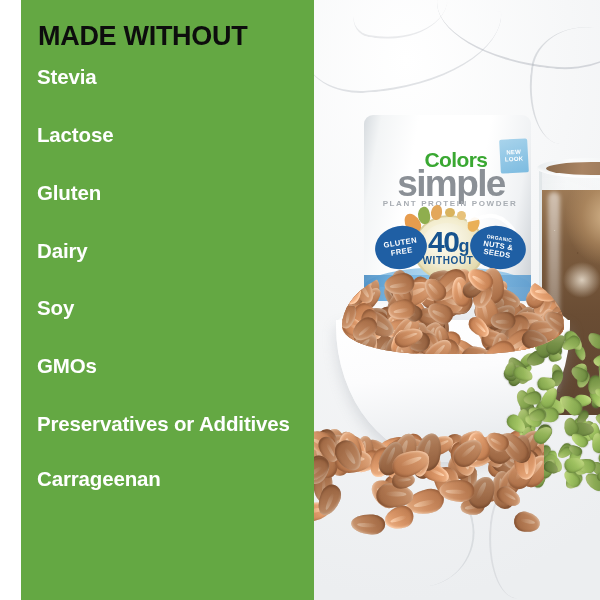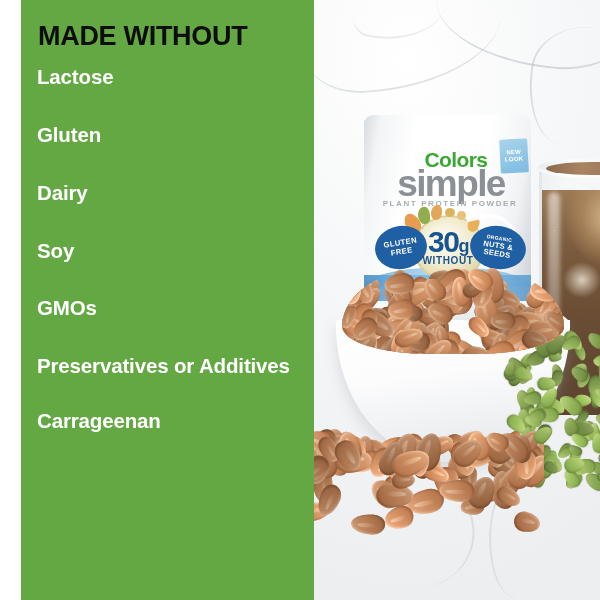--- a/index.html
+++ b/index.html
@@ -309,20 +309,21 @@
 </style>
 </head>
 <body>
 
 <div class="poster">
 
   <section class="green-panel">
     <h1 class="headline">MADE WITHOUT</h1>
 
     <ul class="exclusion-list">
+      <li class="exclusion-item">Stevia</li>
       <li class="exclusion-item">Lactose</li>
       <li class="exclusion-item">Gluten</li>
       <li class="exclusion-item">Dairy</li>
       <li class="exclusion-item">Soy</li>
       <li class="exclusion-item">GMOs</li>
       <li class="exclusion-item two-line">Preservatives or Additives</li>
       <li class="exclusion-item">Carrageenan</li>
     </ul>
   </section>
 
@@ -381,21 +382,21 @@
 
       <div class="badge nuts">
         <span>
           <span class="tiny">ORGANIC</span>
           <span>NUTS &amp;</span><br>
           <span>SEEDS</span>
         </span>
       </div>
 
       <div class="protein-num">
-        <span>30</span><span class="gsmall">g</span>
+        <span>40</span><span class="gsmall">g</span>
       </div>
       <div class="protein-word">WITHOUT</div>
     </div>
 
     <div class="seed-pile">
         <div class="pumpkin-seed" style="width: 11.3797px; height: 18.1261px; left: 63.9038px; top: 101.392px; transform: rotate(299.456deg); filter: brightness(1.13); z-index: 18;"></div>
         <div class="pumpkin-seed" style="width: 10.2259px; height: 14.2701px; left: 27.8246px; top: 2.32571px; transform: rotate(96.3321deg); filter: brightness(0.9); z-index: 19;"></div>
         <div class="pumpkin-seed" style="width: 14.4388px; height: 22.2177px; left: 37.2076px; top: 64.8908px; transform: rotate(114.693deg); filter: brightness(1.1); z-index: 9;"></div>
         <div class="pumpkin-seed" style="width: 11.5202px; height: 17.5885px; left: 89.6379px; top: 85.5017px; transform: rotate(323.384deg); filter: brightness(0.96); z-index: 9;"></div>
         <div class="pumpkin-seed" style="width: 14.7659px; height: 21.1031px; left: 102.676px; top: 25.2489px; transform: rotate(76.4141deg); filter: brightness(0.97); z-index: 14;"></div>

